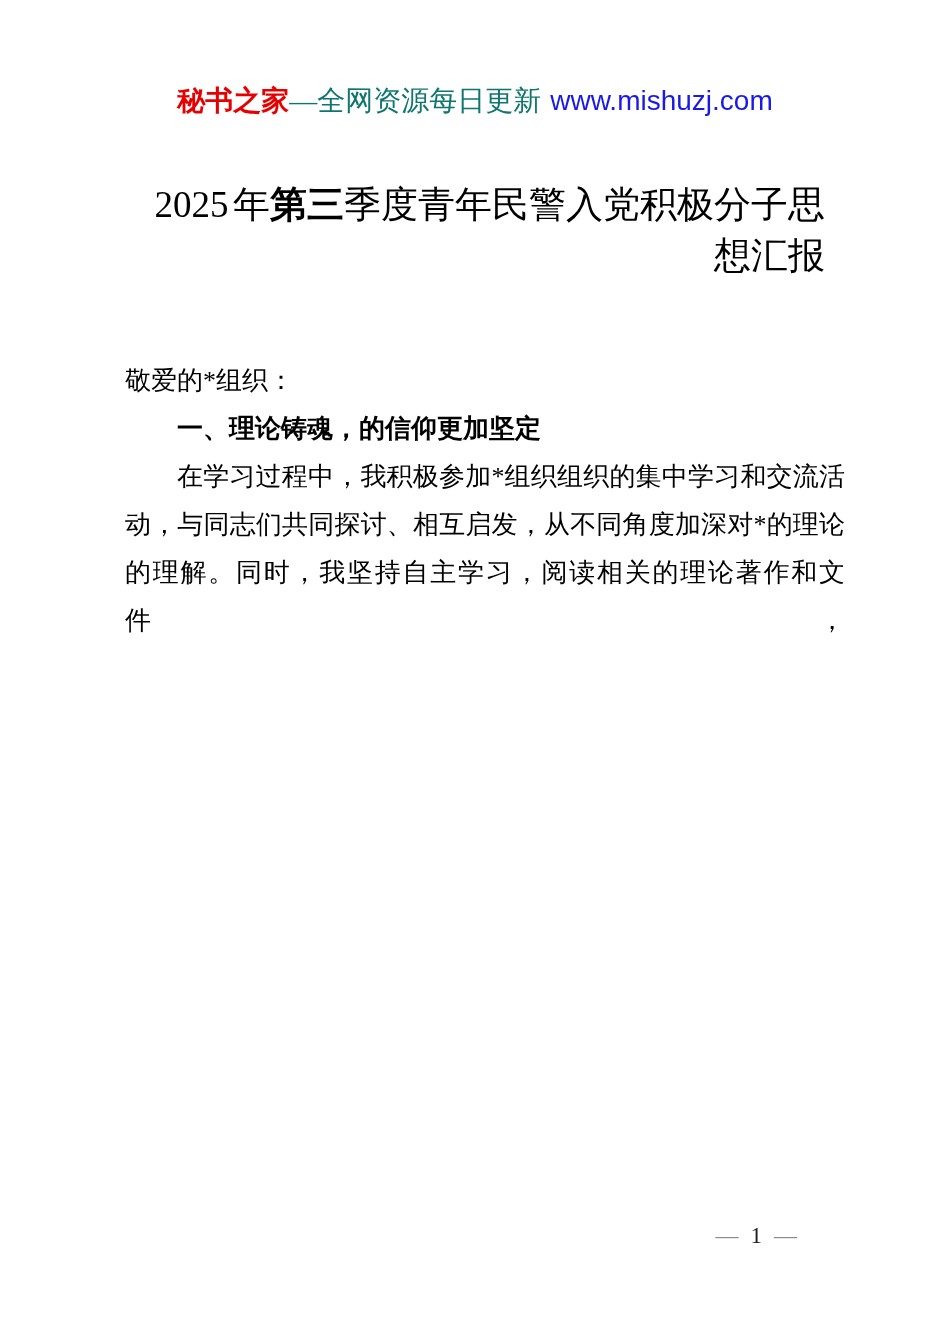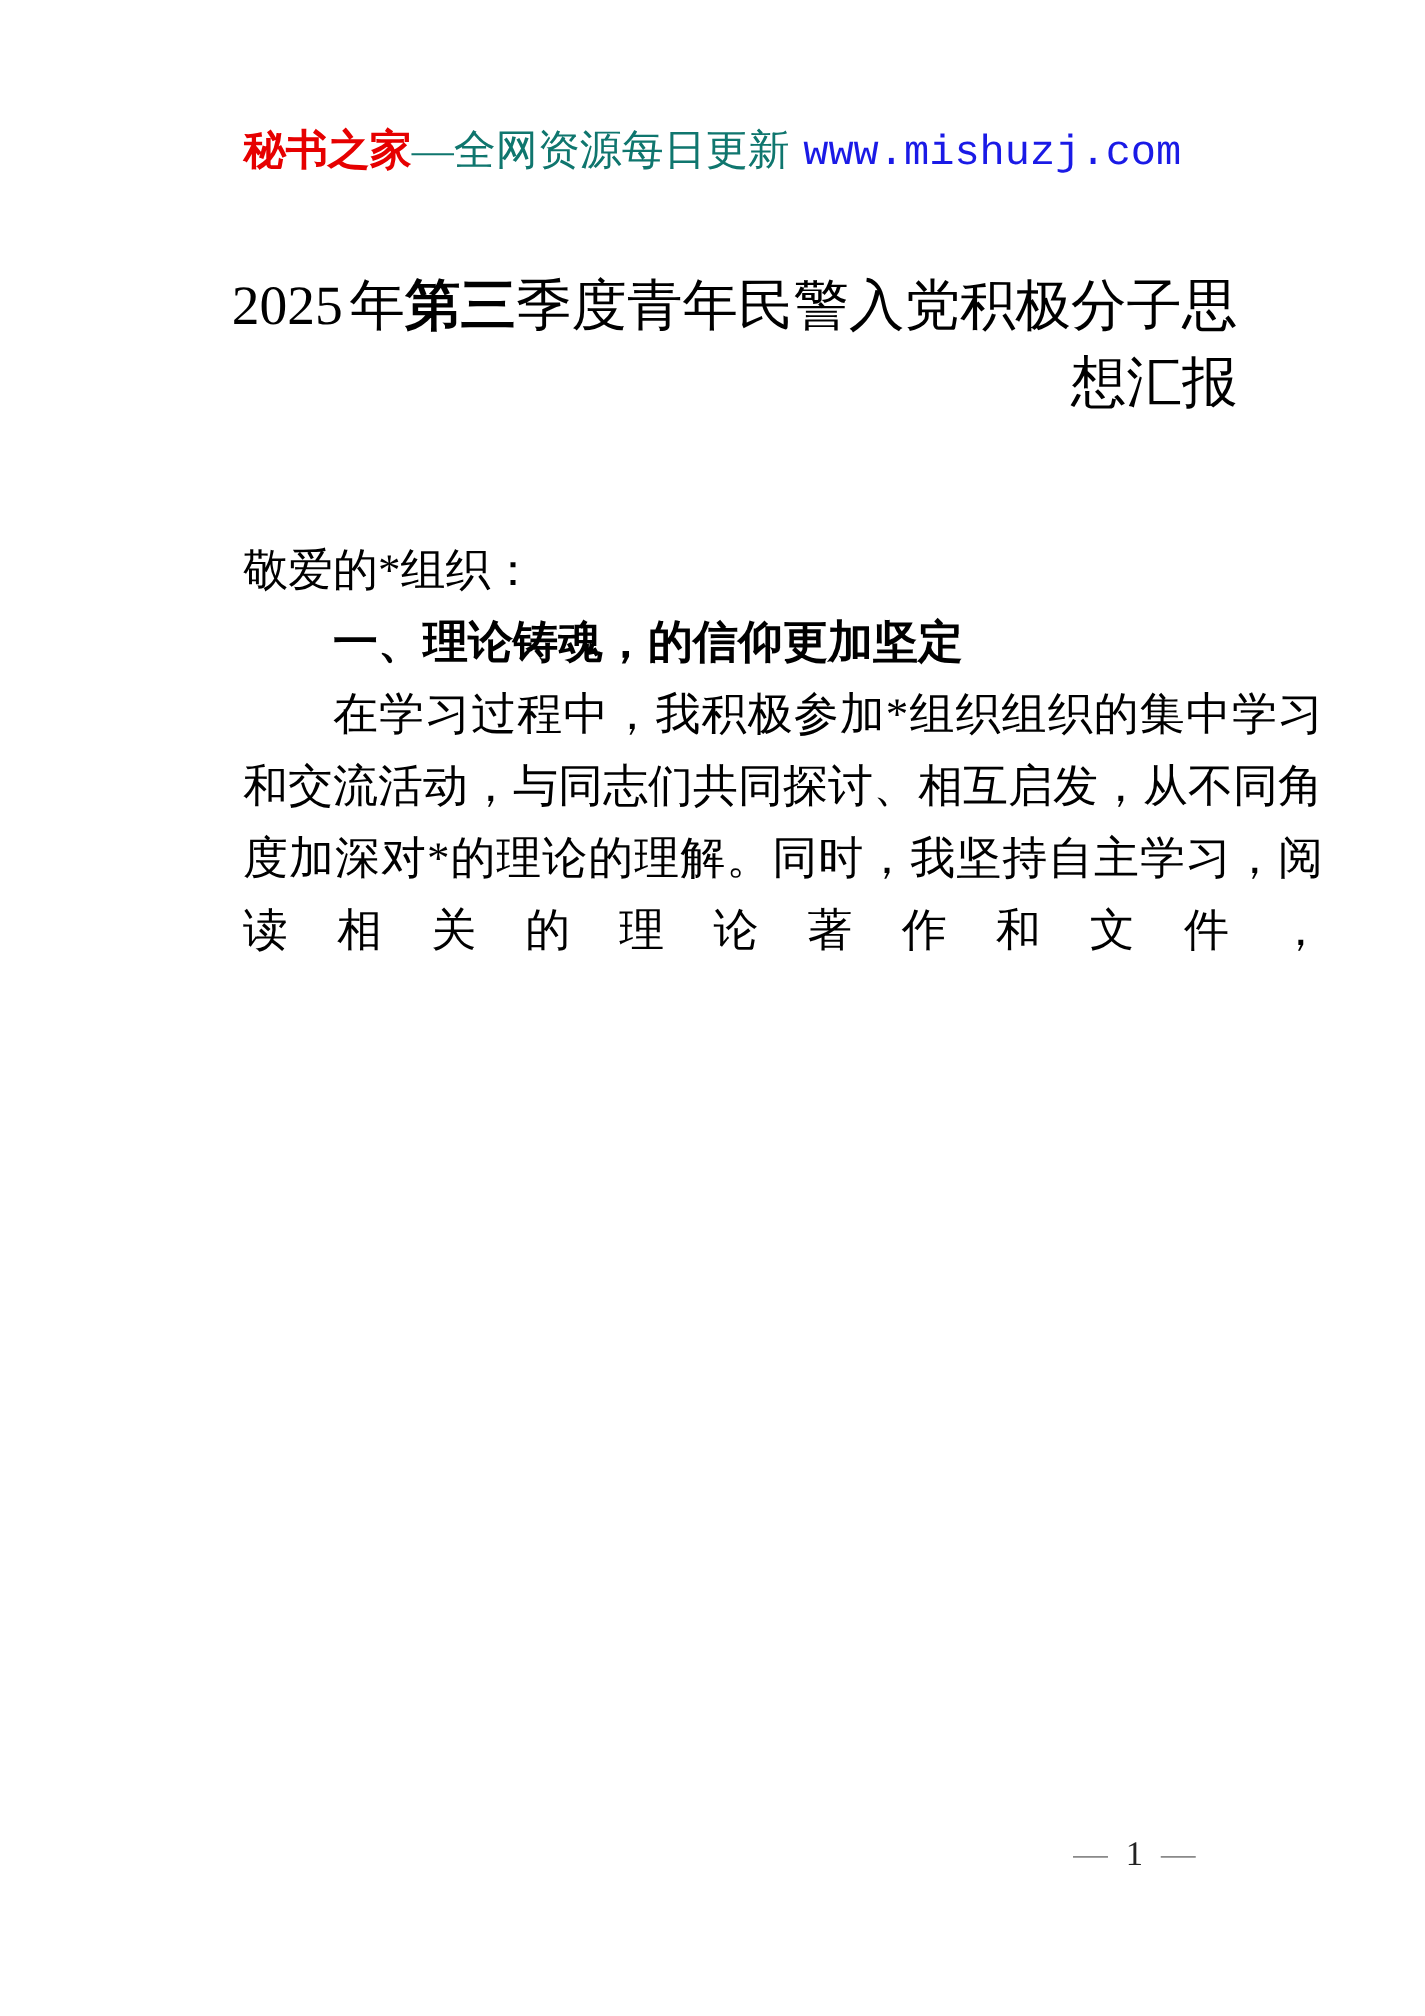--- a/index.html
+++ b/index.html
@@ -21,41 +21,40 @@
   .header{
     position:absolute;left:0;right:0;top:84px;
     text-align:center;
     font-size:28px;line-height:34px;
     white-space:nowrap;
   }
   .brand{color:var(--brand-red);font-weight:700;}
   .tagline{color:#0f766e;}
   .url{
     color:var(--link-blue);
-    font-family:Liberation Mono, monospace;
+    font-family:Liberation Sans, sans-serif;
     margin-left:0.32em;
     text-decoration:none;
     cursor:pointer;
   }
   
   .title{
     position:absolute;left:125px;width:700px;top:179px;
     margin:0;
     font-size:37px;line-height:51px;
     font-weight:400;
     text-align:right;
     letter-spacing:0;
   }
   .title .b{font-weight:800;}
   
   .body{
     position:absolute;left:125px;width:720px;top:357px;
-    font-size:30px;line-height:48px;
+    font-size:26px;line-height:48px;
     text-align:justify;
-    margin-left:37px;
   }
   .body p{margin:0;}
   .greeting{margin:0;}
   .para{margin-top:17px;}
   .indent{text-indent:2em;}
   .heading{margin-top:23px;font-weight:700;}
   .after-heading{margin-top:9px;}
   .continues{text-align-last:justify;}
   .b{font-weight:800;}
   .ascii{

